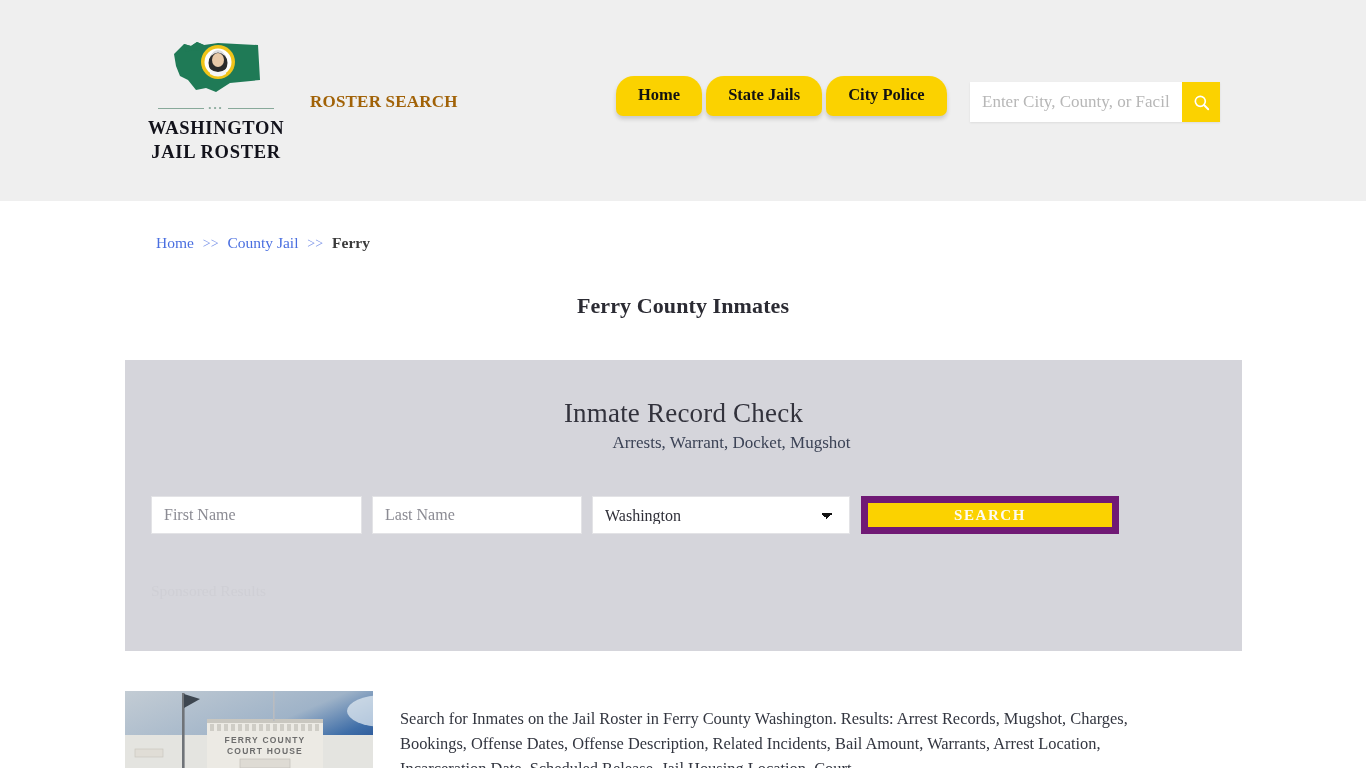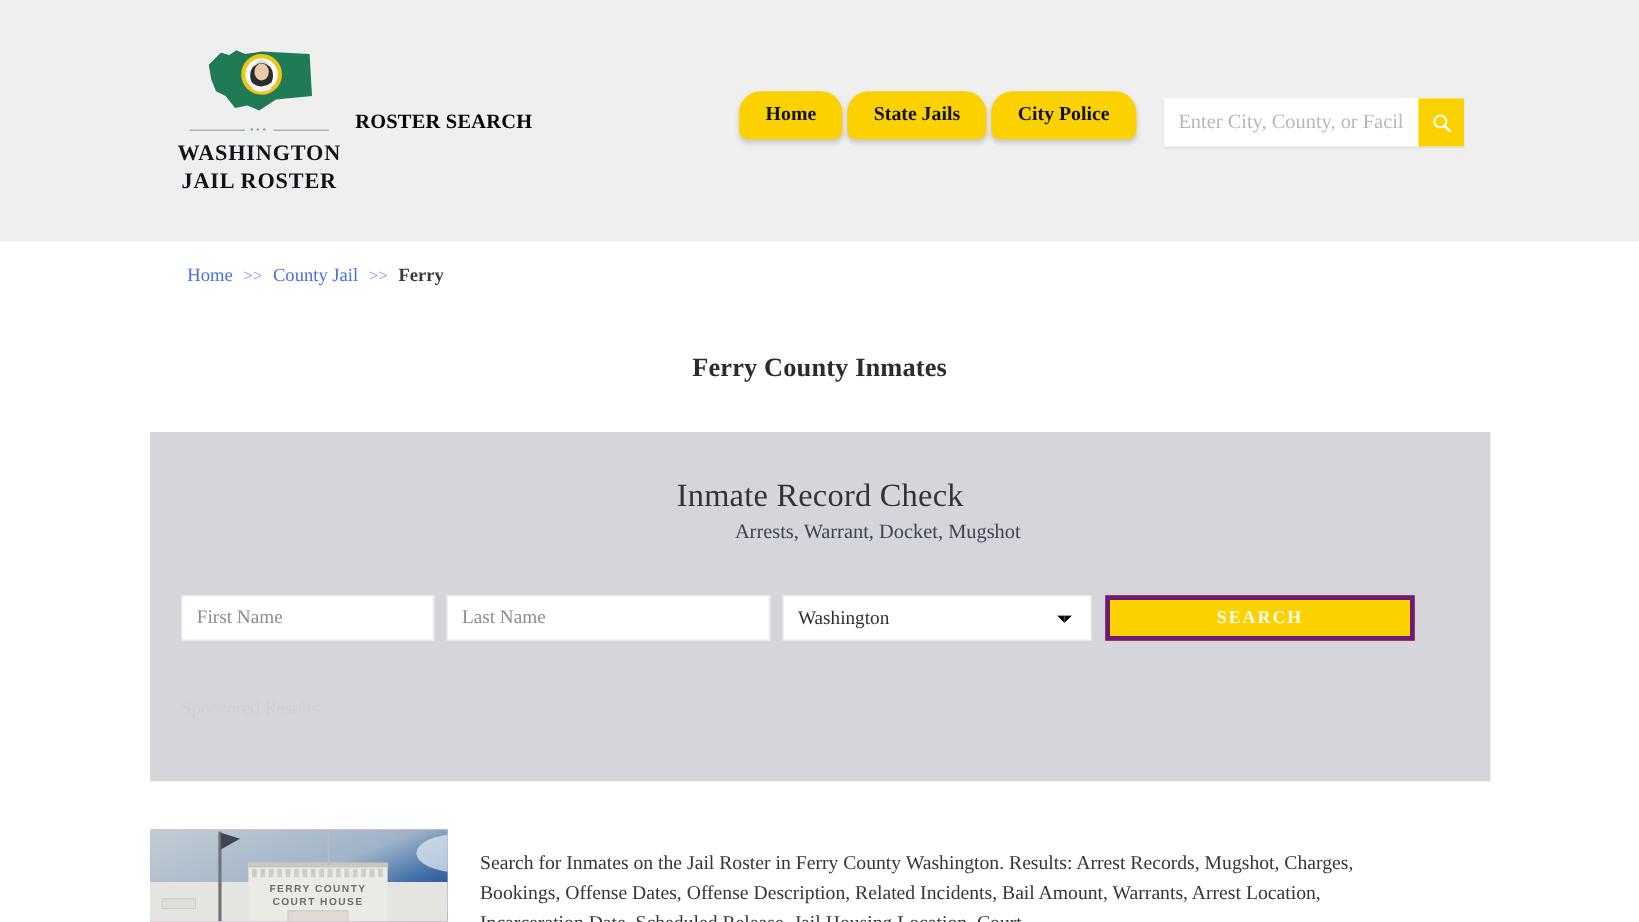--- a/index.html
+++ b/index.html
@@ -67,25 +67,25 @@
     letter-spacing: 0.7px;
     color: #12121b;
     font-weight: 700;
     line-height: 1.28;
     white-space: nowrap;
   }
   .brand-name .l2 { display: block; }
 
   .roster-search-text {
     position: absolute;
-    left: 296px;
+    left: 310px;
     top: 92px;
     font-size: 17px;
     letter-spacing: 0.2px;
-    color: #000000;
+    color: #a16207;
     font-weight: 600;
     white-space: nowrap;
   }
 
   .main-nav {
     position: absolute;
     left: 616px;
     top: 76px;
     display: flex;
     align-items: flex-end;
@@ -141,21 +141,21 @@
     align-items: center;
     justify-content: center;
     cursor: pointer;
     padding: 0;
   }
 
   
   .breadcrumb {
     position: absolute;
     left: 156px;
-    top: 221px;
+    top: 234px;
     font-size: 15.5px;
     color: #555;
   }
   .breadcrumb a {
     color: #4a6fe0;
     text-decoration: none;
   }
   .breadcrumb .sep {
     color: #7b94e8;
     margin: 0 5px;
@@ -226,41 +226,41 @@
     border: 1px solid #e3e3e6;
     box-sizing: border-box;
     font-family: inherit;
     font-size: 16px;
     color: #2f2f38;
     padding: 0 12px;
     outline: none;
   }
   .fld::placeholder { color: #8b8b93; }
   .fld-first { width: 211px; margin-right: 10px; }
-  .fld-last  { width: 270px; margin-right: 10px; }
+  .fld-last  { width: 210px; margin-right: 10px; }
   .fld-state {
     width: 258px;
     margin-right: 11px;
     appearance: none;
     -webkit-appearance: none;
     background-image:
       linear-gradient(45deg, transparent 50%, #111 50%),
       linear-gradient(135deg, #111 50%, transparent 50%);
     background-position:
       calc(100% - 22px) 16px,
       calc(100% - 16px) 16px;
     background-size: 6px 6px, 6px 6px;
     background-repeat: no-repeat;
     cursor: pointer;
   }
   .btn-search {
     width: 258px;
     height: 38px;
     background: #fbd200;
-    border: 4px solid #701a75;
+    border: 7px solid #701a75;
     color: #fdfbf3;
     font-family: inherit;
     font-size: 15px;
     font-weight: 700;
     letter-spacing: 1.6px;
     cursor: pointer;
     box-sizing: border-box;
   }
 
   .sponsored {

